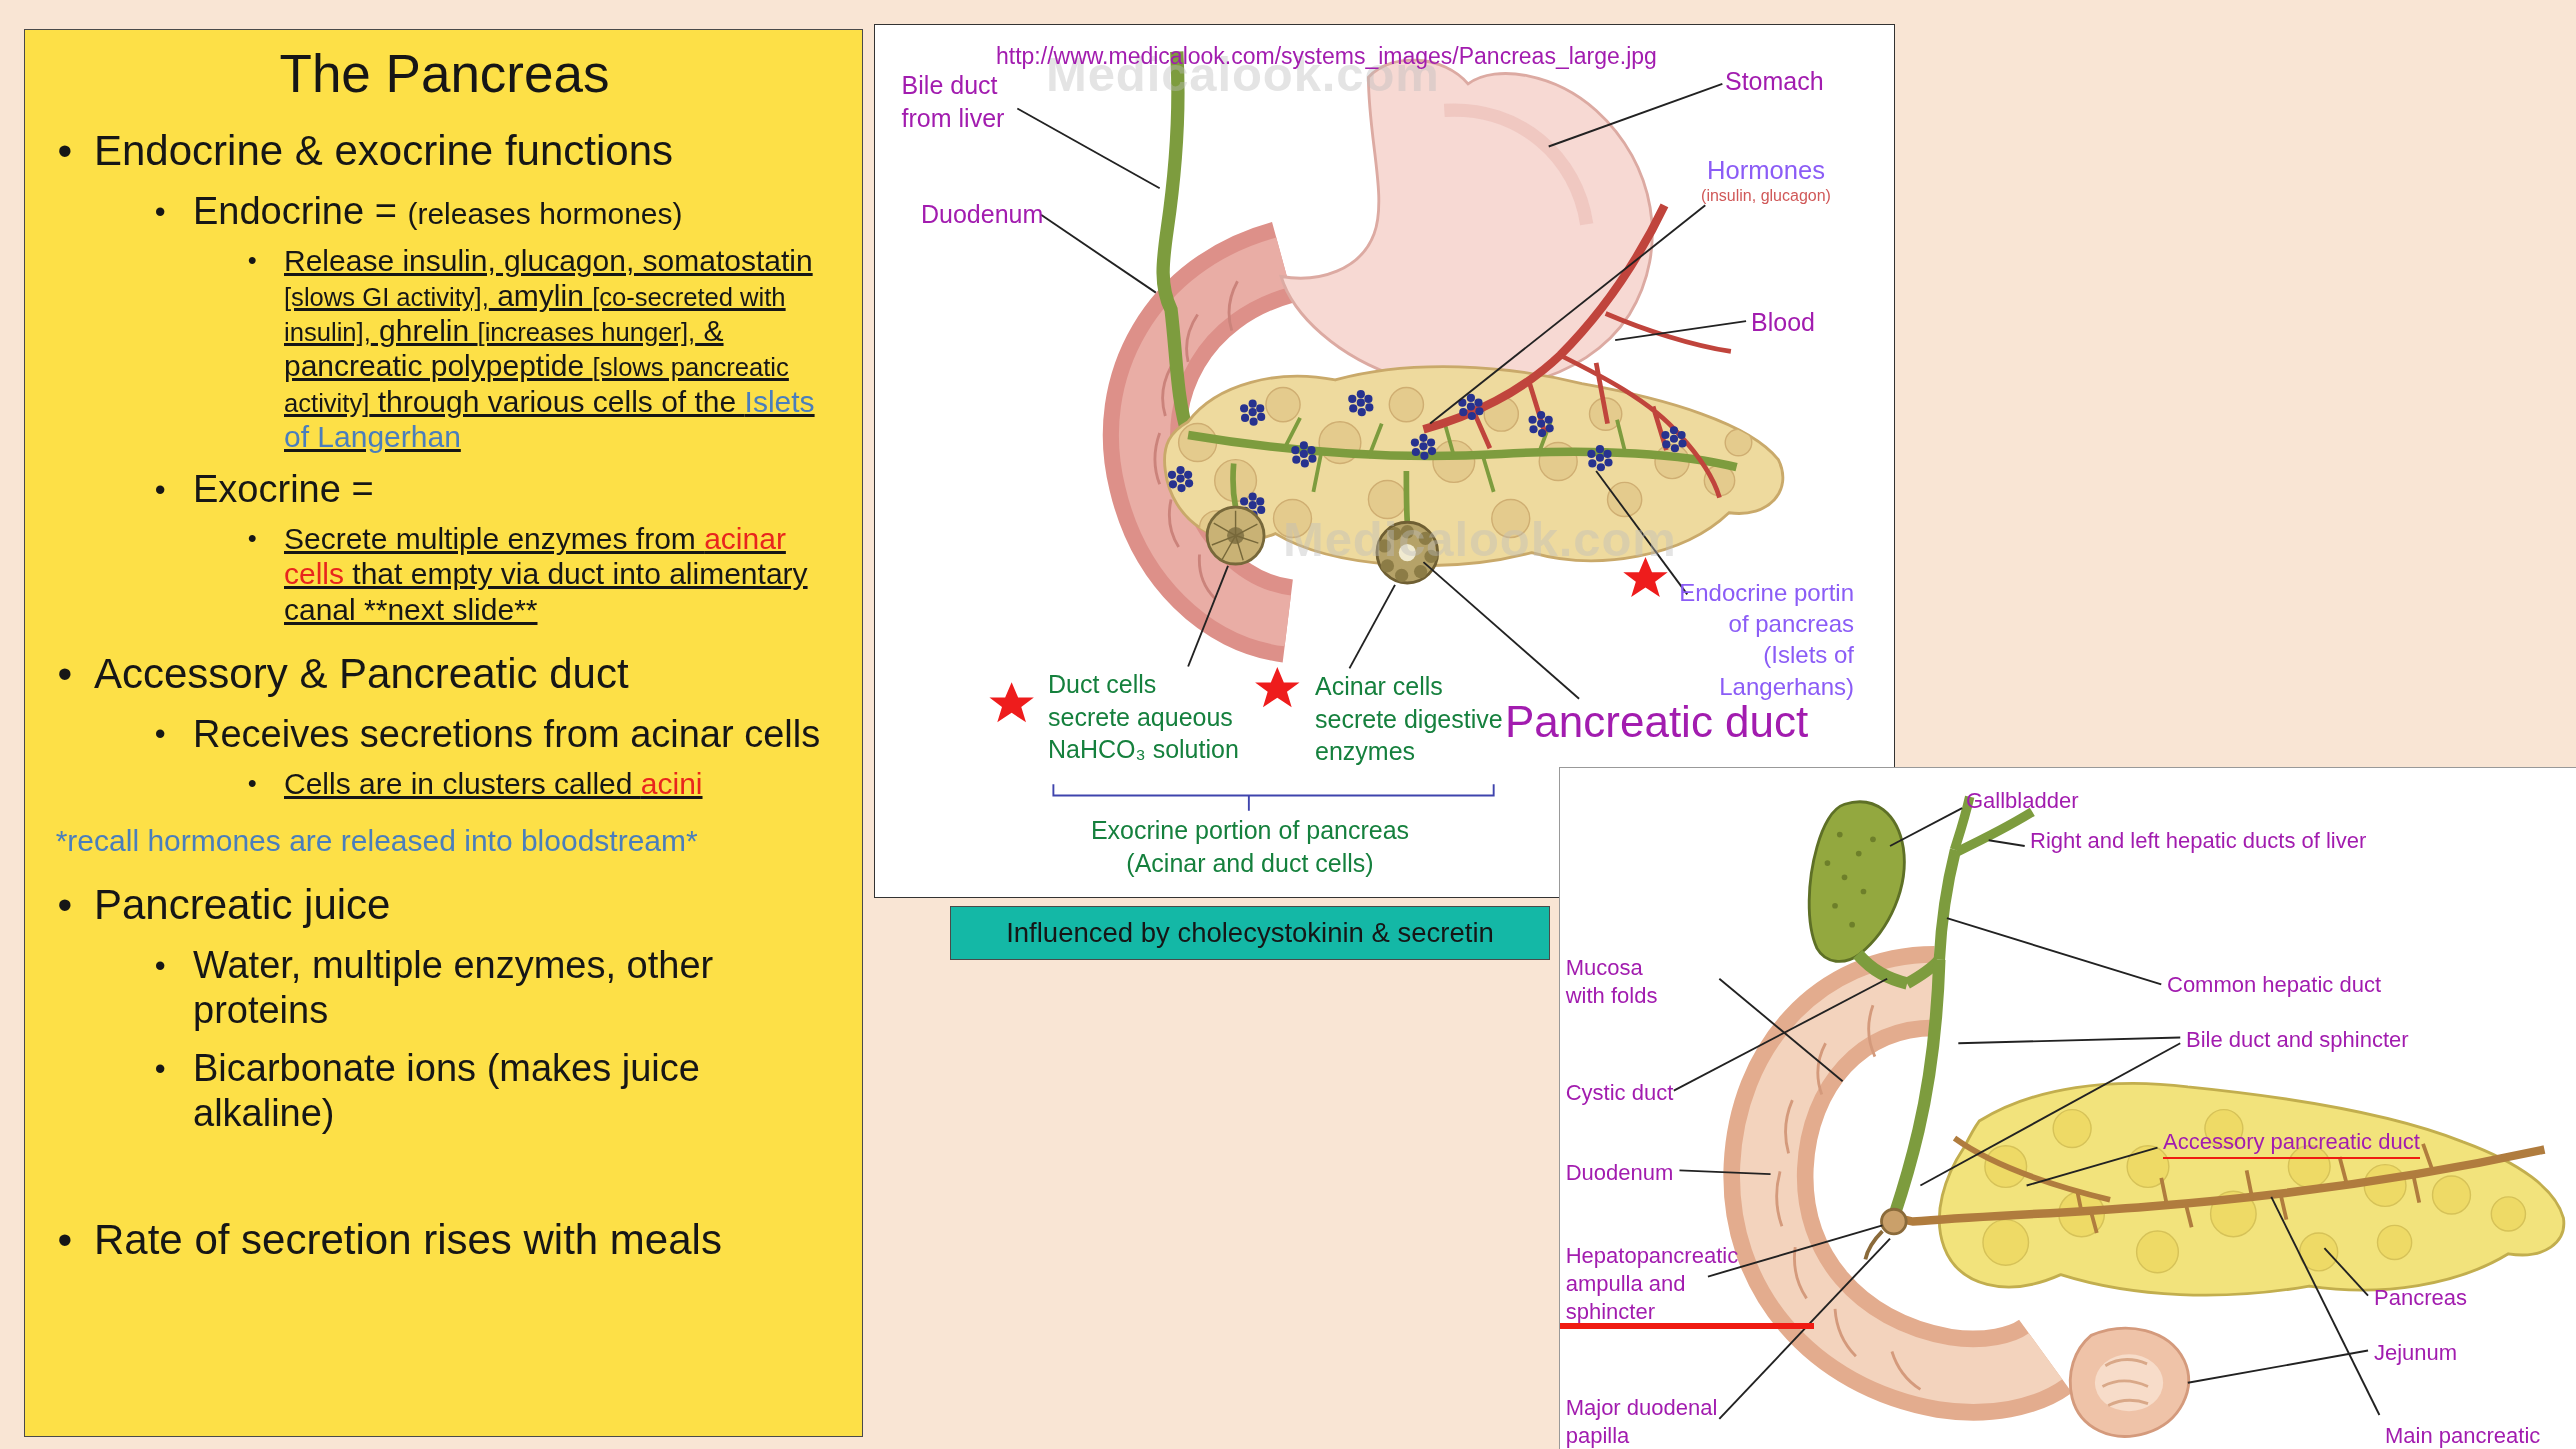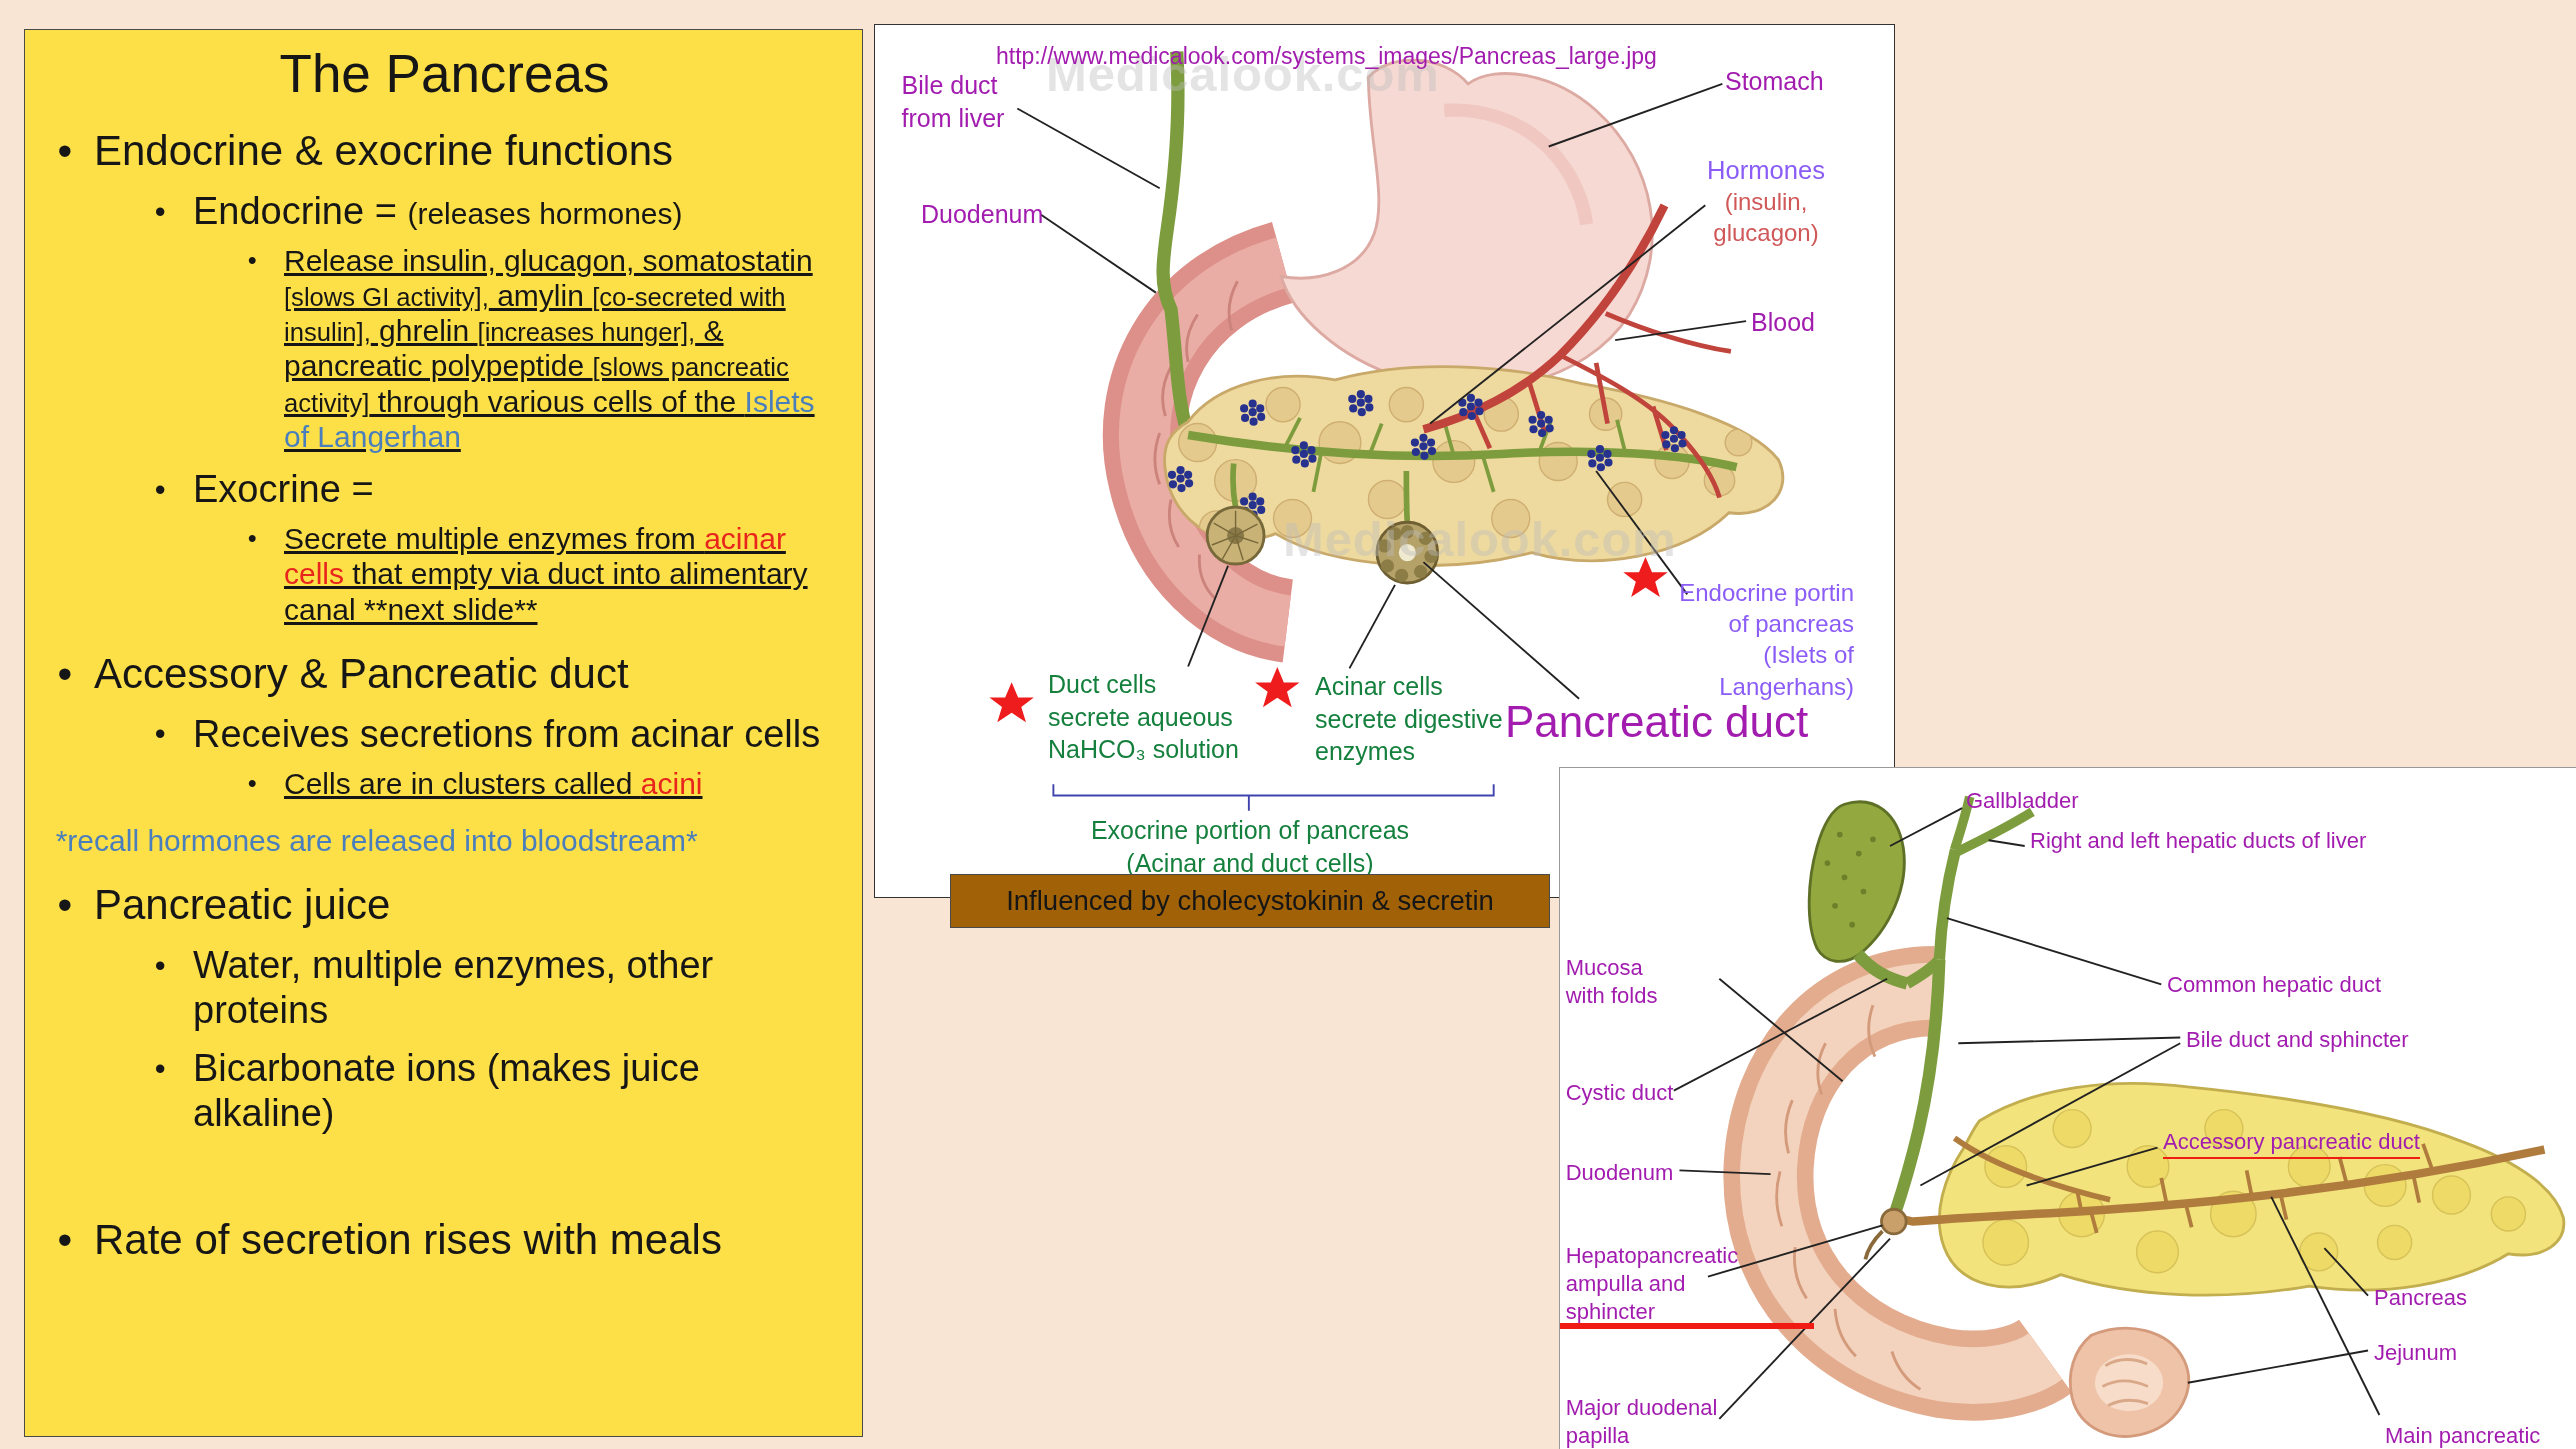--- a/index.html
+++ b/index.html
@@ -50,22 +50,22 @@
   .lbl.big   { font-size:44px; font-weight:400; }
   .lbl.ctr   { text-align:center; }
   .lbl.rgt   { text-align:right; }
   .wm {
     position:absolute; font-size:49px; font-weight:bold; color:#bdbdbd;
     opacity:.4; letter-spacing:0.9px; z-index:1; white-space:nowrap;
   }
 
   
   .caption {
-    position:absolute; left:950px; top:874px; width:600px; height:54px;
-    background:#a16207; border:1.9px solid #4a4a4a; z-index:5;
+    position:absolute; left:950px; top:906px; width:600px; height:54px;
+    background:#14b8a6; border:1.9px solid #4a4a4a; z-index:5;
     font-size:27.5px; display:flex; align-items:center; justify-content:center;
   }
 
   
   .dbot {
     position:absolute; left:1559px; top:767px; width:1029px; height:707px;
     background:#ffffff; border:0.9px solid #999; z-index:4;
   }
   .dbot .lbl { font-size:22px; line-height:1.28; }
   .redbar { position:absolute; background:#f01b12; height:5.7px; z-index:3; }
@@ -248,21 +248,21 @@
 
     <div class="wm" style="left:171px;top:21px">Medicalook.com</div>
     <div class="wm" style="left:408px;top:486px">Medicalook.com</div>
 
     <div class="lbl url">http://www.medicalook.com/systems_images/Pancreas_large.jpg</div>
     <div class="lbl" style="left:26.6px;top:44px">Bile duct
 from liver</div>
     <div class="lbl" style="left:46px;top:173px">Duodenum</div>
     <div class="lbl" style="left:850px;top:40px">Stomach</div>
     <div class="lbl dred ctr" style="left:801px;top:129px;width:180px;font-size:25.6px">Hormones</div>
-    <div class="lbl bright ctr" style="left:801px;top:161px;width:180px;font-size:24px">(insulin, glucagon)</div>
+    <div class="lbl bright ctr" style="left:801px;top:161px;width:180px;font-size:16px">(insulin, glucagon)</div>
     <div class="lbl" style="left:876px;top:281px">Blood</div>
     <div class="lbl dred rgt" style="left:787px;top:552px;width:192px;font-size:24px">Endocrine portin
 of pancreas
 (Islets of Langerhans)</div>
     <div class="lbl big" style="left:630px;top:668px">Pancreatic duct</div>
     <div class="lbl blue2" style="left:173px;top:643px">Duct cells
 secrete aqueous
 NaHCO₃ solution</div>
     <div class="lbl blue2" style="left:440px;top:645px">Acinar cells
 secrete digestive

